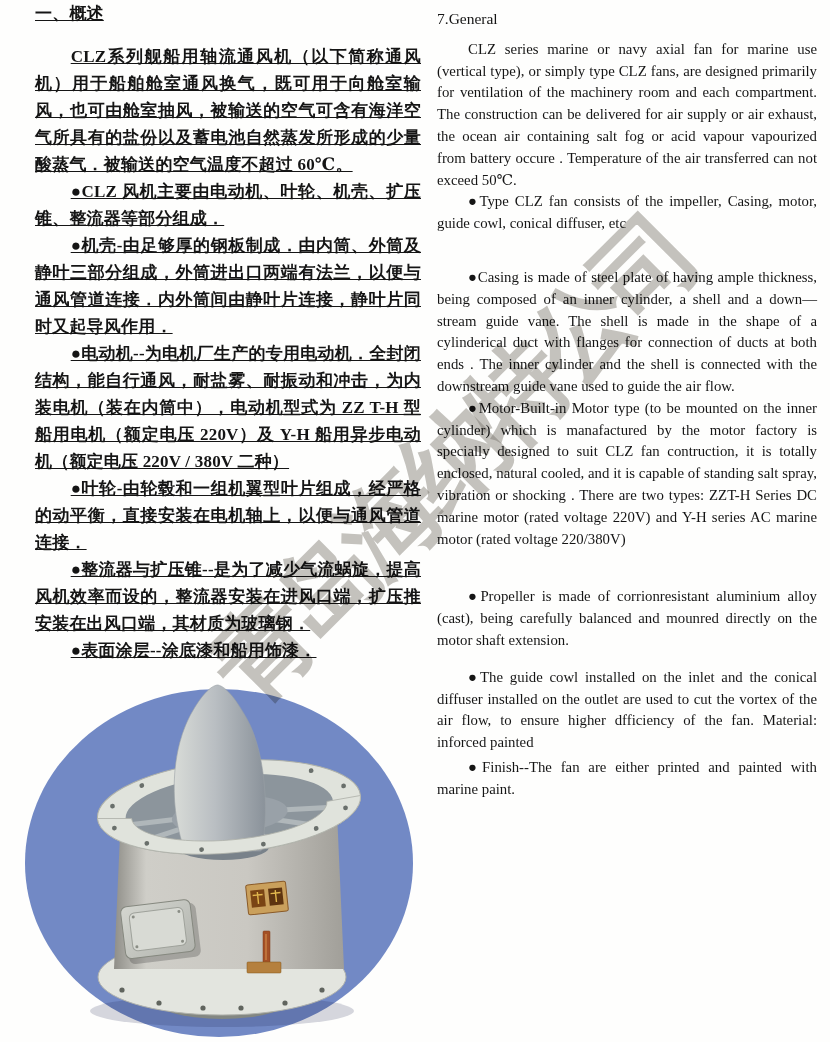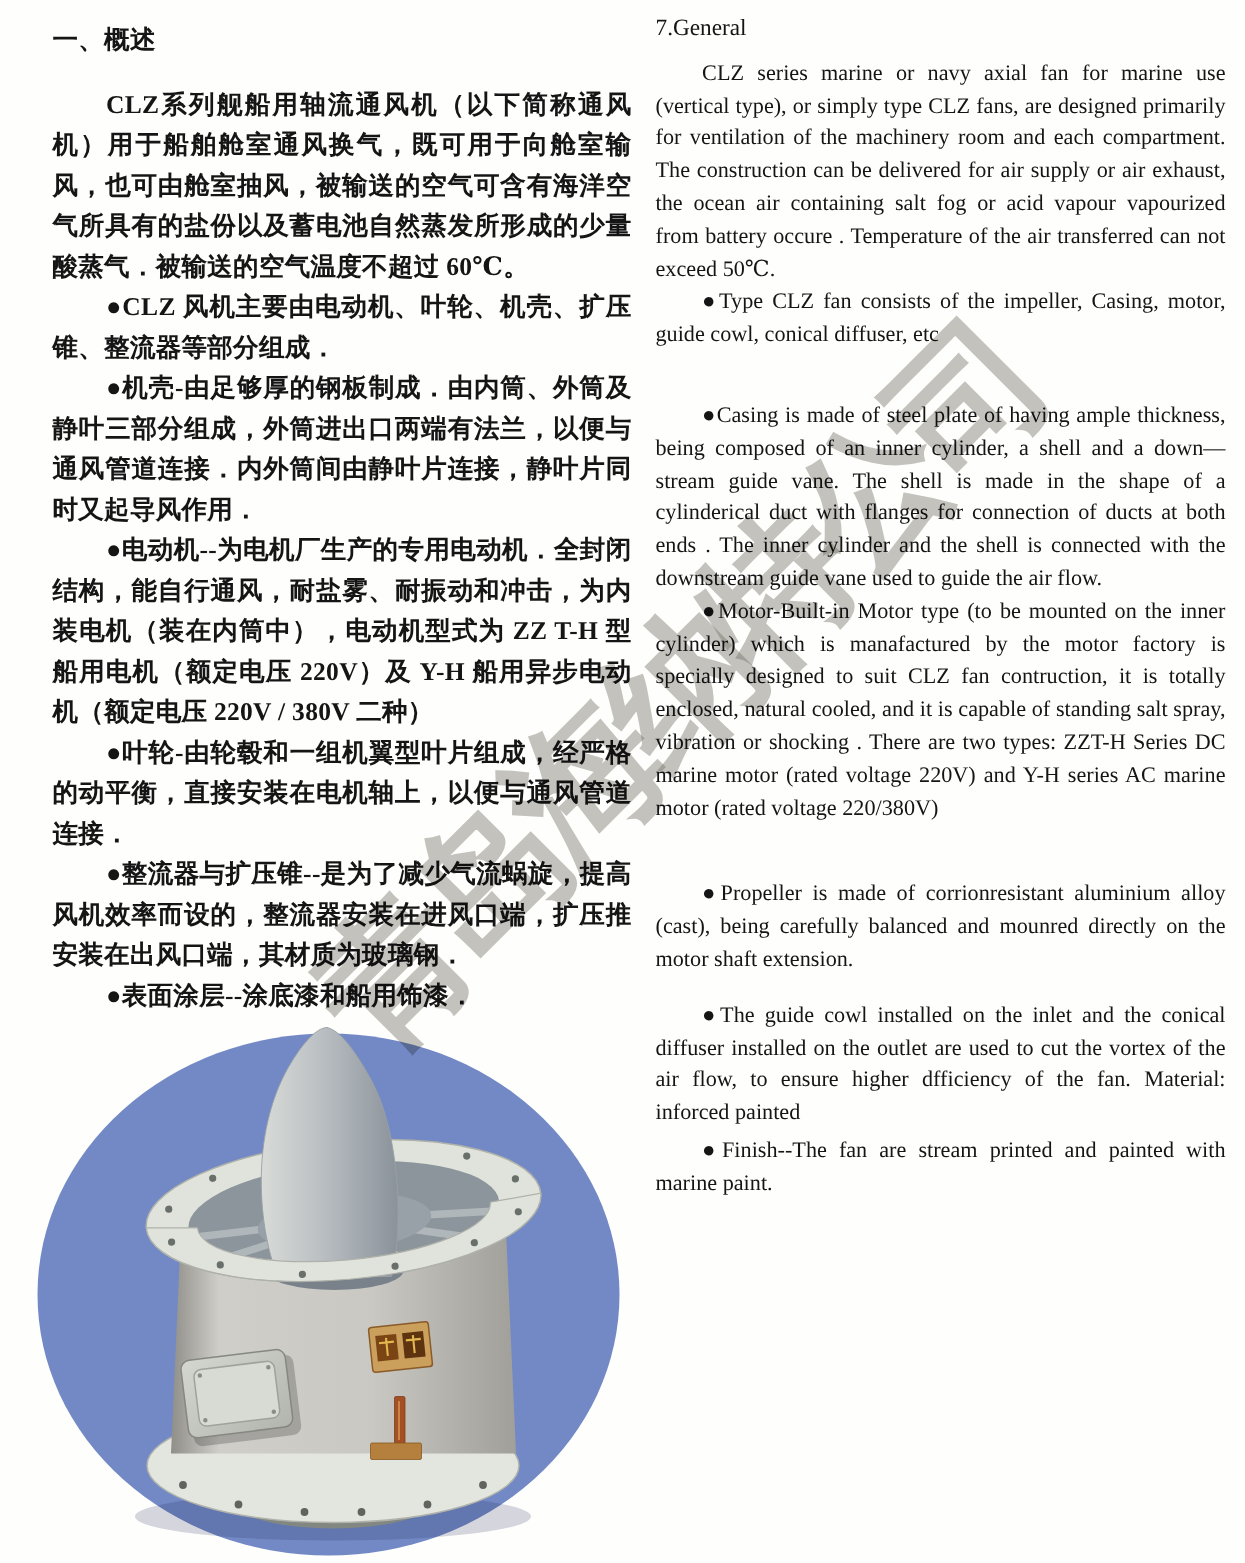--- a/index.html
+++ b/index.html
@@ -7,23 +7,24 @@
     position:relative; width:830px; height:1042px; margin:0 auto;
     background:#fefefdff; background-color:#fefefd; overflow:hidden;
     font-family:"Liberation Serif","DejaVu Serif",serif; color:#151515;
   }
   .col { position:absolute; text-align:justify; }
   .col p { margin:0; text-indent:2.1em; }
   .col .heading { text-indent:0; font-weight:bold; }
 
   
   .col.left {
-    left:35px; top:13px; width:386px;
+    left:35px; top:0; width:386px;
     font-size:17px; line-height:27px; font-weight:bold;
     letter-spacing:0.2px;
+    text-decoration:underline;
   }
   .col.left .heading { margin:0 0 16px 0; }
   .col.left .heading.second { margin:16px 0 15px 0; }
 
   
   .col.right {
     left:437px; top:8px; width:380px;
     font-size:14.8px; line-height:21.8px;
   }
   .col.right .heading { margin:0 0 9px 0; font-weight:normal; font-size:15.5px; }
@@ -63,21 +64,21 @@
   </div>
 
   <div class="col right">
     <div class="heading">7.General</div>
     <p>CLZ series marine or navy axial fan for marine  use (vertical type), or simply type CLZ fans, are designed primarily for ventilation of the machinery room and each compartment. The construction can be delivered for air supply or air exhaust, the ocean air containing salt fog or acid vapour vapourized from battery occure . Temperature of the air transferred can not exceed 50℃.</p>
     <p>●Type CLZ fan consists of the impeller, Casing, motor, guide cowl, conical diffuser, etc</p>
     <p class="gap-lg">●Casing is made of steel plate of having ample thickness, being composed of an inner cylinder, a shell and a down—stream guide vane. The shell is made in the shape of a cylinderical duct with flanges for connection of ducts at both ends . The inner cylinder and the shell is connected with the downstream guide vane used to guide the air flow.</p>
     <p>●Motor-Built-in Motor type (to be mounted on the inner cylinder) which is manafactured by the motor factory is specially designed to suit CLZ fan contruction, it is totally enclosed, natural cooled, and it is capable of standing salt spray, vibration or shocking . There are two types: ZZT-H Series DC marine motor (rated voltage 220V) and Y-H series AC marine motor (rated voltage 220/380V)</p>
     <p class="gap-md">●Propeller is made of corrionresistant aluminium alloy (cast), being carefully balanced and mounred directly on the motor shaft extension.</p>
     <p class="gap-sm">●The guide cowl installed on the inlet and the conical diffuser installed on the outlet are used to cut the vortex of the air flow, to ensure higher dfficiency of the fan. Material: inforced painted</p>
-    <p class="gap-xs">●Finish--The fan are stream printed and painted with marine paint.</p>
+    <p class="gap-xs">●Finish--The fan are either printed and painted with marine paint.</p>
   </div>
 
   <div class="watermark">青岛海纳特公司</div>
 
   <svg class="fanfig" width="400" height="387" viewBox="0 0 400 387">
     <defs>
       <linearGradient id="coneGrad" x1="0" y1="0" x2="1" y2="0">
         <stop offset="0" stop-color="#d8dbd7"></stop>
         <stop offset="0.45" stop-color="#b9bec2"></stop>
         <stop offset="1" stop-color="#8a929a"></stop>

